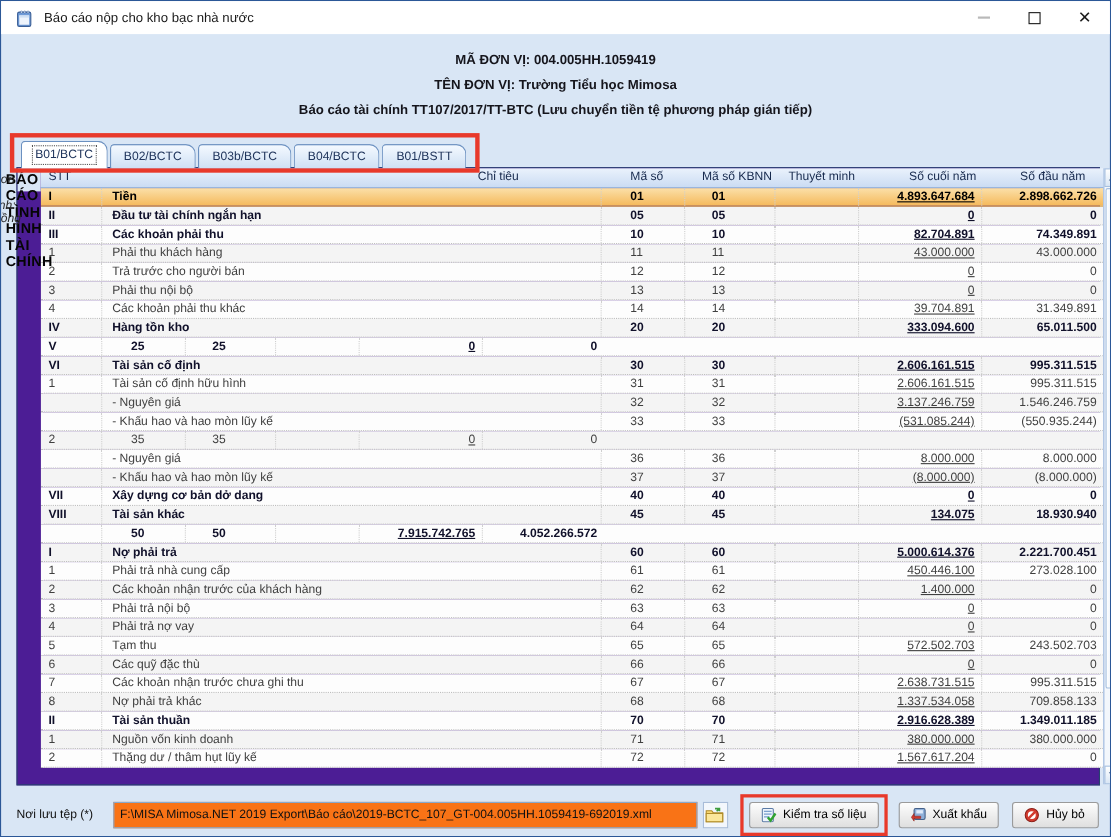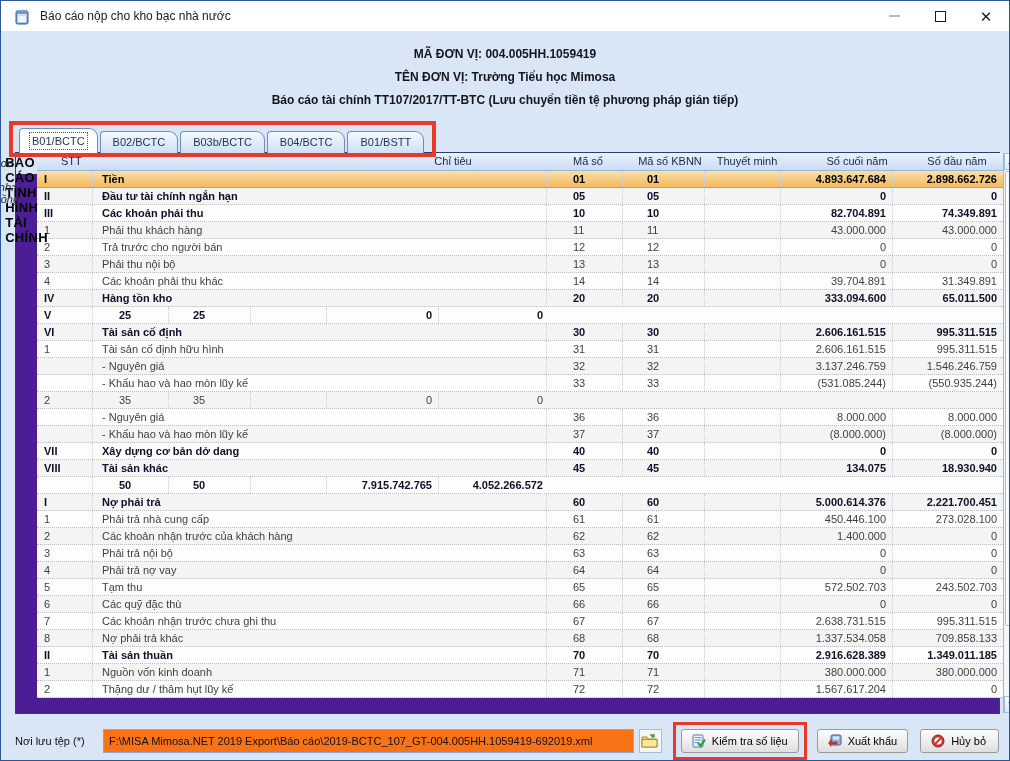--- a/index.html
+++ b/index.html
@@ -31,39 +31,39 @@
 
   
   .grid { margin:0 9px 0 14px; height:568px; border:1px solid #27426e; background:#4c1d95; display:flex; flex-direction:row; position:relative; z-index:1; }
   .gtitle { height:21px; background:#d9e6f5; position:relative; flex:0 0 21px; }
   .gtitle-text { position:absolute; left:50%; top:2px; transform:translateX(-50%); font-size:13px; font-weight:700; color:#050505; letter-spacing:.3px; }
   .gunit { position:absolute; right:18px; top:4px; font-size:11px; font-style:italic; color:#2a2a2a; }
   .gmain { flex:1; display:flex; min-height:0; }
   .gleft { flex:1; display:flex; flex-direction:column; min-width:0; }
   .ghead { height:18px; flex:0 0 18px; background:linear-gradient(#eaf2fc,#cbdcf3); border-bottom:1px solid #9ab5dc; position:relative; font-size:11px; color:#16294d; }
   .ghead span { position:absolute; top:2px; white-space:nowrap; }
-  .ghead span:nth-child(1){ left:24px; }
+  .ghead span:nth-child(1){ left:7px; }
   .ghead span:nth-child(2){ left:416px; transform:translateX(-50%); }
   .ghead span:nth-child(3){ left:551px; transform:translateX(-50%); }
   .ghead span:nth-child(4){ left:633px; transform:translateX(-50%); }
   .ghead span:nth-child(5){ left:710px; transform:translateX(-50%); }
   .ghead span:nth-child(6){ left:820px; transform:translateX(-50%); }
   .ghead span:nth-child(7){ left:920px; transform:translateX(-50%); }
   .gbody { flex:1; overflow:hidden; }
   .grow { height:17px; display:flex; font-size:11px; color:#3f3f3f; border-bottom:1px dotted #bdbdbd; background:#fdfdfd; }
   .grow:nth-child(even) { background:#f4f4f4; }
   .grow.bold { font-weight:700; color:#10102a; }
   .grow.hl { background:linear-gradient(#fbe0a9,#f5b95b); border-bottom:1px solid #d99b3c; color:#000; }
   .c { height:100%; display:flex; align-items:center; border-right:1px dotted #cfcfcf; white-space:nowrap; overflow:hidden; }
   .c0 { width:56px; padding-left:7px; }
   .c1 { width:454px; padding-left:9px; }
   .c2 { width:76px; padding-left:26px; }
   .c3 { width:82px; padding-left:24px; }
   .c4 { width:76px; }
-  .c5 { width:112px; justify-content:flex-end; padding-right:6px; }
+  .c5 { width:112px; justify-content:flex-end; padding-right:6px;text-decoration:underline; }
   .c6 { width:110px; justify-content:flex-end; padding-right:6px; border-right:none; }
 
   
   .vscroll { width:16px; flex:0 0 16px; border-left:1px solid #9ab5dc; background:#f3f7fc; display:flex; flex-direction:column; }
   .sbtn { height:17px; flex:0 0 17px; background:linear-gradient(#ffffff,#d9e6f5); border:1px solid #a6c0e0; display:flex; align-items:center; justify-content:center; }
   .arrow-up { width:0; height:0; border-left:4px solid transparent; border-right:4px solid transparent; border-bottom:5px solid #44608a; }
   .arrow-down { width:0; height:0; border-left:4px solid transparent; border-right:4px solid transparent; border-top:5px solid #44608a; }
   .sthumb { height:455px; margin:1px; background:linear-gradient(90deg,#ffffff,#cfe0f4); border:1px solid #a6c0e0; border-radius:2px; }
   .strack { flex:1; }
 

